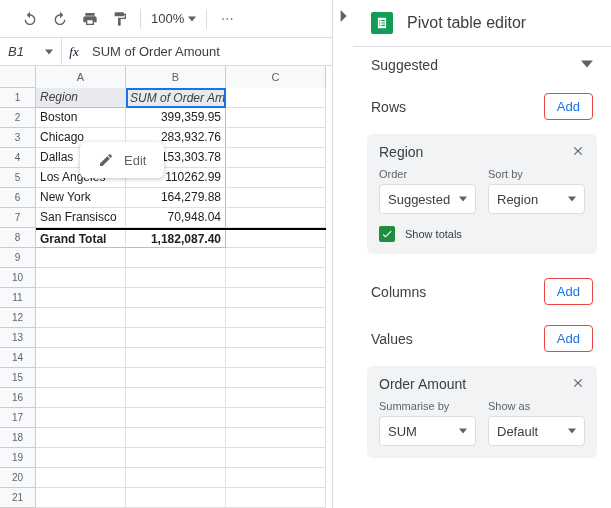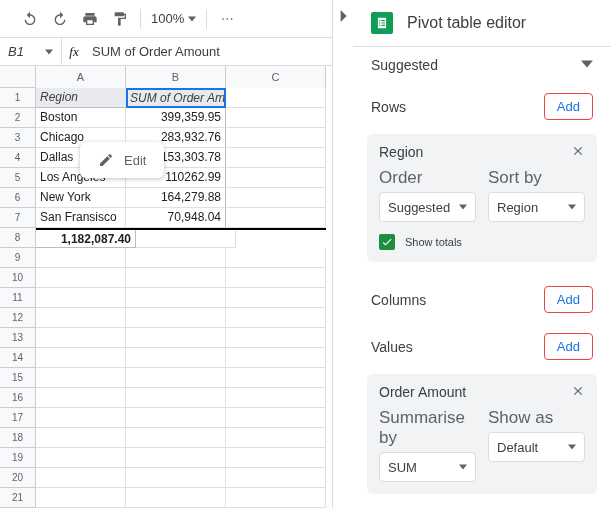--- a/index.html
+++ b/index.html
@@ -46,21 +46,21 @@
   .range-row { display: flex; align-items: center; justify-content: space-between; padding: 8px 18px 14px; color: #5f6368; font-size: 13px; }
   .range-icon { width: 18px; height: 18px; color: #5f6368; }
   .section-row { display: flex; align-items: center; justify-content: space-between; padding: 10px 18px; font-size: 14px; color: #3c4043; }
   .section-row.sg { font-size: 14px; border-top: 1px solid #e0e0e0; }
   .add-btn { border: 1px solid #ef4444; background: #fff; color: #1a73e8; font-weight: 500; font-size: 13px; padding: 5px 12px; border-radius: 4px; cursor: pointer; }
   .card { background: #f1f3f4; border-radius: 6px; margin: 4px 14px 14px; padding: 10px 12px 12px; position: relative; }
   .card-title { font-size: 14px; color: #3c4043; margin-bottom: 8px; }
   .card-close { position: absolute; right: 10px; top: 10px; color: #5f6368; cursor: pointer; width: 16px; height: 16px; }
   .card-fields { display: flex; gap: 12px; }
   .field { flex: 1; }
-  .field-label { font-size: 17px; color: #5f6368; margin-bottom: 4px; }
+  .field-label { font-size: 11px; color: #5f6368; margin-bottom: 4px; }
   .dropdown { background: #fff; border: 1px solid #dadce0; border-radius: 4px; height: 30px; display: flex; align-items: center; justify-content: space-between; padding: 0 8px; font-size: 13px; color: #3c4043; cursor: pointer; }
   .checkbox-row { display: flex; align-items: center; gap: 10px; margin-top: 12px; font-size: 11px; color: #3c4043; }
   .checkbox { width: 16px; height: 16px; background: #1e8e3e; border-radius: 2px; display: flex; align-items: center; justify-content: center; }
   .expand-icon { color: #5f6368; }
   .right-collapser { width:20px; display:flex; justify-content:center; padding-top:10px; color:#5f6368;}
 </style>
 </head>
 <body>
 
 <div class="container">
@@ -171,20 +171,21 @@
     <div class="cell colA">New York</div>
     <div class="cell colB num pivot-right">164,279.88</div>
     <div class="cell colC"></div>
               </div>
               <div class="row">
     <div class="cell colA">San Fransisco</div>
     <div class="cell colB num pivot-right">70,948.04</div>
     <div class="cell colC"></div>
               </div>
               <div class="row gt-row">
+  <div class="cell colA pivot-bottom">Grand Total</div>
   <div class="cell colB num pivot-bottom pivot-right">1,182,087.40</div>
   <div class="cell colC"></div>
               </div>
               <div class="row">
     <div class="cell colA"></div>
     <div class="cell colB"></div>
     <div class="cell colC"></div>
               </div>
               <div class="row">
     <div class="cell colA"></div>

